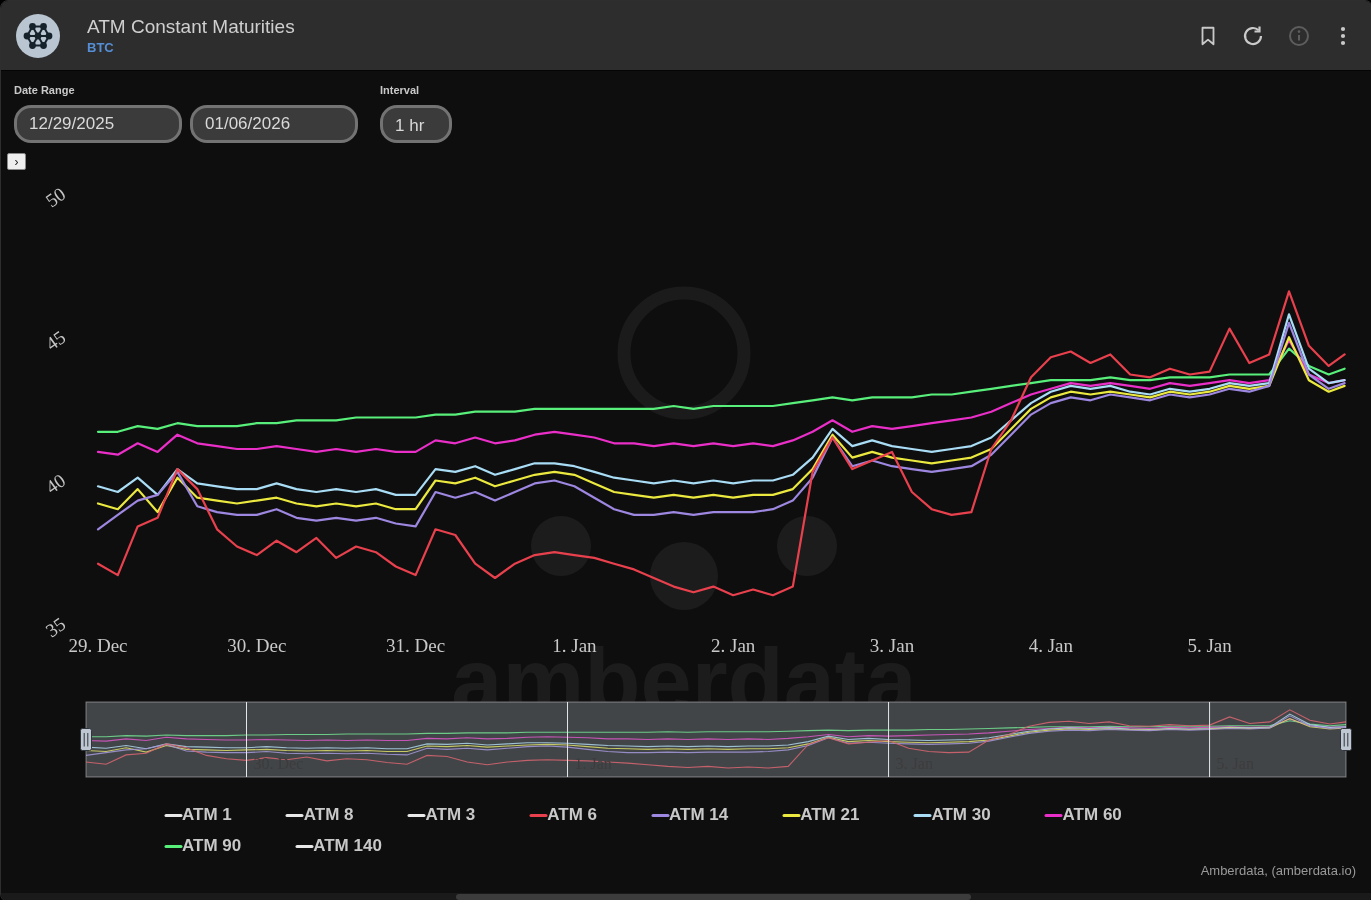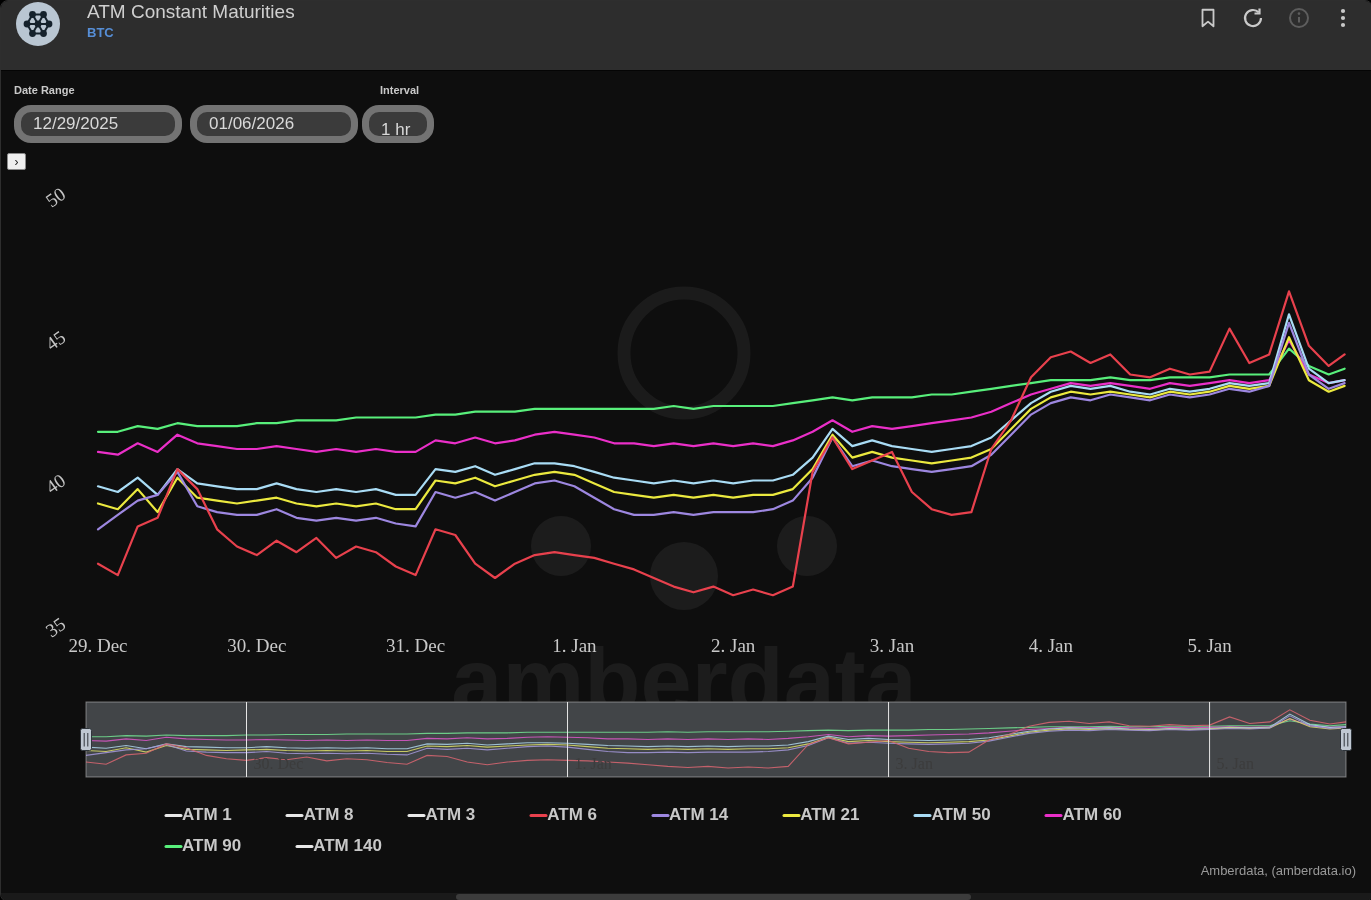--- a/index.html
+++ b/index.html
@@ -1,37 +1,37 @@
 <!DOCTYPE html>
 <html><head>
 <meta charset="utf-8">
 <style>
   html,body{margin:0;padding:0;background:#000;}
   .app{position:relative;width:1371px;height:900px;background:#0e0e0e;border:1px solid #2e2e2e;
        border-radius:8px;overflow:hidden;font-family:"Liberation Sans",sans-serif;}
 
   
   .topbar{position:absolute;top:0;left:0;right:0;height:70px;background:#2d2d2d;
-          display:flex;align-items:flex-start;padding:0 14px;box-sizing:border-box;
+          display:flex;align-items:center;padding:0 14px;box-sizing:border-box;
           border-bottom:1px solid #050505;}
   .logo{width:46px;height:46px;margin-right:26px;flex:none;}
   .titles .title{font-size:19px;color:#cfcfcf;line-height:22px;}
   .titles .subtitle{font-size:13px;color:#568ed6;font-weight:bold;margin-top:2px;}
   .actions{margin-left:auto;display:flex;align-items:center;gap:12px;}
   .iconbtn{background:none;border:none;padding:5px;cursor:pointer;line-height:0;}
 
   
   .ctrl-label{position:absolute;font-size:11px;font-weight:bold;color:#c9c9c9;}
   #lbl-daterange{left:13px;top:83px;}
   #lbl-interval{left:379px;top:83px;}
-  .box{position:absolute;height:38px;background:#3b3b3b;border:7px solid #737373;border-radius:17px;
+  .box{position:absolute;height:38px;background:#3b3b3b;border:3px solid #737373;border-radius:17px;
        color:#d9d9d9;font-size:17px;padding:0 12px;box-sizing:border-box;font-family:inherit;}
   #input-from{width:168px;left:13px;top:104px;}
   #input-to{width:168px;left:189px;top:104px;}
-  #interval-box{left:361px;top:104px;width:72px;line-height:36px;}
+  #interval-box{left:379px;top:104px;width:72px;line-height:36px;}
 
   .expander{position:absolute;left:6px;top:152px;width:19px;height:17px;background:#efefef;
             border:1px solid #8a8a8a;border-radius:2px;font-size:12px;line-height:14px;
             text-align:center;color:#222;padding:0;cursor:pointer;}
 
   #chart-svg{position:absolute;left:0;top:0;}
 
   
   .legend{position:absolute;top:804px;left:50%;transform:translateX(-50%);width:1045px;
           display:flex;flex-wrap:wrap;column-gap:54px;row-gap:11px;}
@@ -192,21 +192,21 @@
       <div class="legend-item">
         <span class="dash" style="background: rgb(157, 135, 224);"></span>
         <span class="lab">ATM 14</span>
       </div>
       <div class="legend-item">
         <span class="dash" style="background: rgb(235, 233, 63);"></span>
         <span class="lab">ATM 21</span>
       </div>
       <div class="legend-item">
         <span class="dash" style="background: rgb(169, 220, 245);"></span>
-        <span class="lab">ATM 50</span>
+        <span class="lab">ATM 30</span>
       </div>
       <div class="legend-item">
         <span class="dash" style="background: rgb(234, 47, 200);"></span>
         <span class="lab">ATM 60</span>
       </div>
       <div class="legend-item">
         <span class="dash" style="background: rgb(88, 239, 123);"></span>
         <span class="lab">ATM 90</span>
       </div>
       <div class="legend-item">

